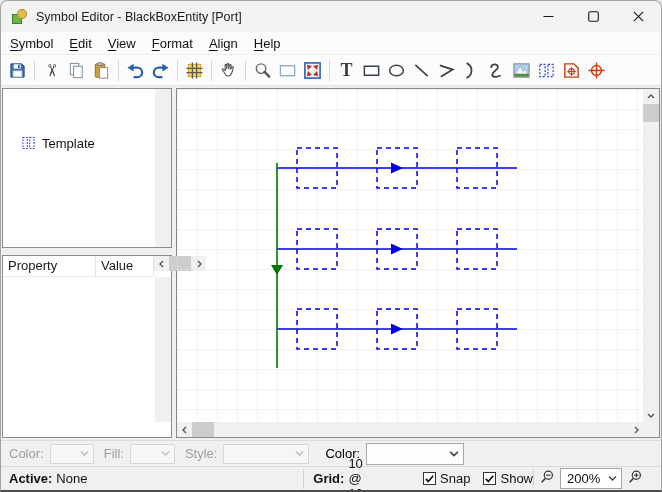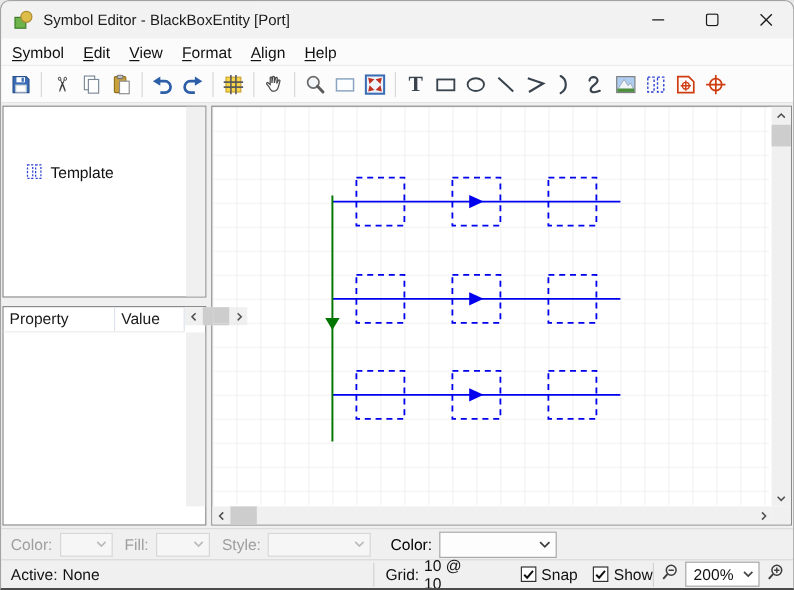--- a/index.html
+++ b/index.html
@@ -71,25 +71,25 @@
            align-items:center; justify-content:flex-end; padding-right:4px; margin:0 10px 0 6px; }
   .combo.enabled { background:#fdfdfd; border:1px solid #a8a8a8; height:22px; }
   .combo .chev { opacity:.55; }
   .combo.enabled .chev { opacity:1; }
 
   
   .status-bar { height:24px; flex:0 0 24px; background:#f0f0f0; border-top:1px solid #d9d9d9;
                 display:flex; align-items:center; font-size:13px; color:#111; }
   .sb-sep { width:1px; height:20px; background:#d2d2d2; }
   .sb-active { width:330px; padding-left:8px; display:flex; gap:4px; align-items:center; }
-  .bold { font-weight:normal; }
+  .bold { font-weight:bold; }
   .sb-grid { display:flex; align-items:center; padding-left:9px; }
   .checkbox { width:13px; height:13px; background:#fff; border:1px solid #333; display:flex;
               align-items:center; justify-content:center; margin-right:4px; }
-  .sb-zoom { margin-left:auto; display:flex; align-items:center; gap:5px; padding-right:7px; }
+  .sb-zoom { margin-left:auto; display:flex; align-items:center; gap:5px; padding-right:18px; }
   .zoom-combo { width:62px; height:21px; background:#fff; border:1px solid #a5a5a5;
                 display:flex; align-items:center; padding:0 4px 0 6px; }
   .zoom-combo span { flex:1; }
 </style>
 </head>
 <body>
 
 <div class="window">
 
   <div class="titlebar">

